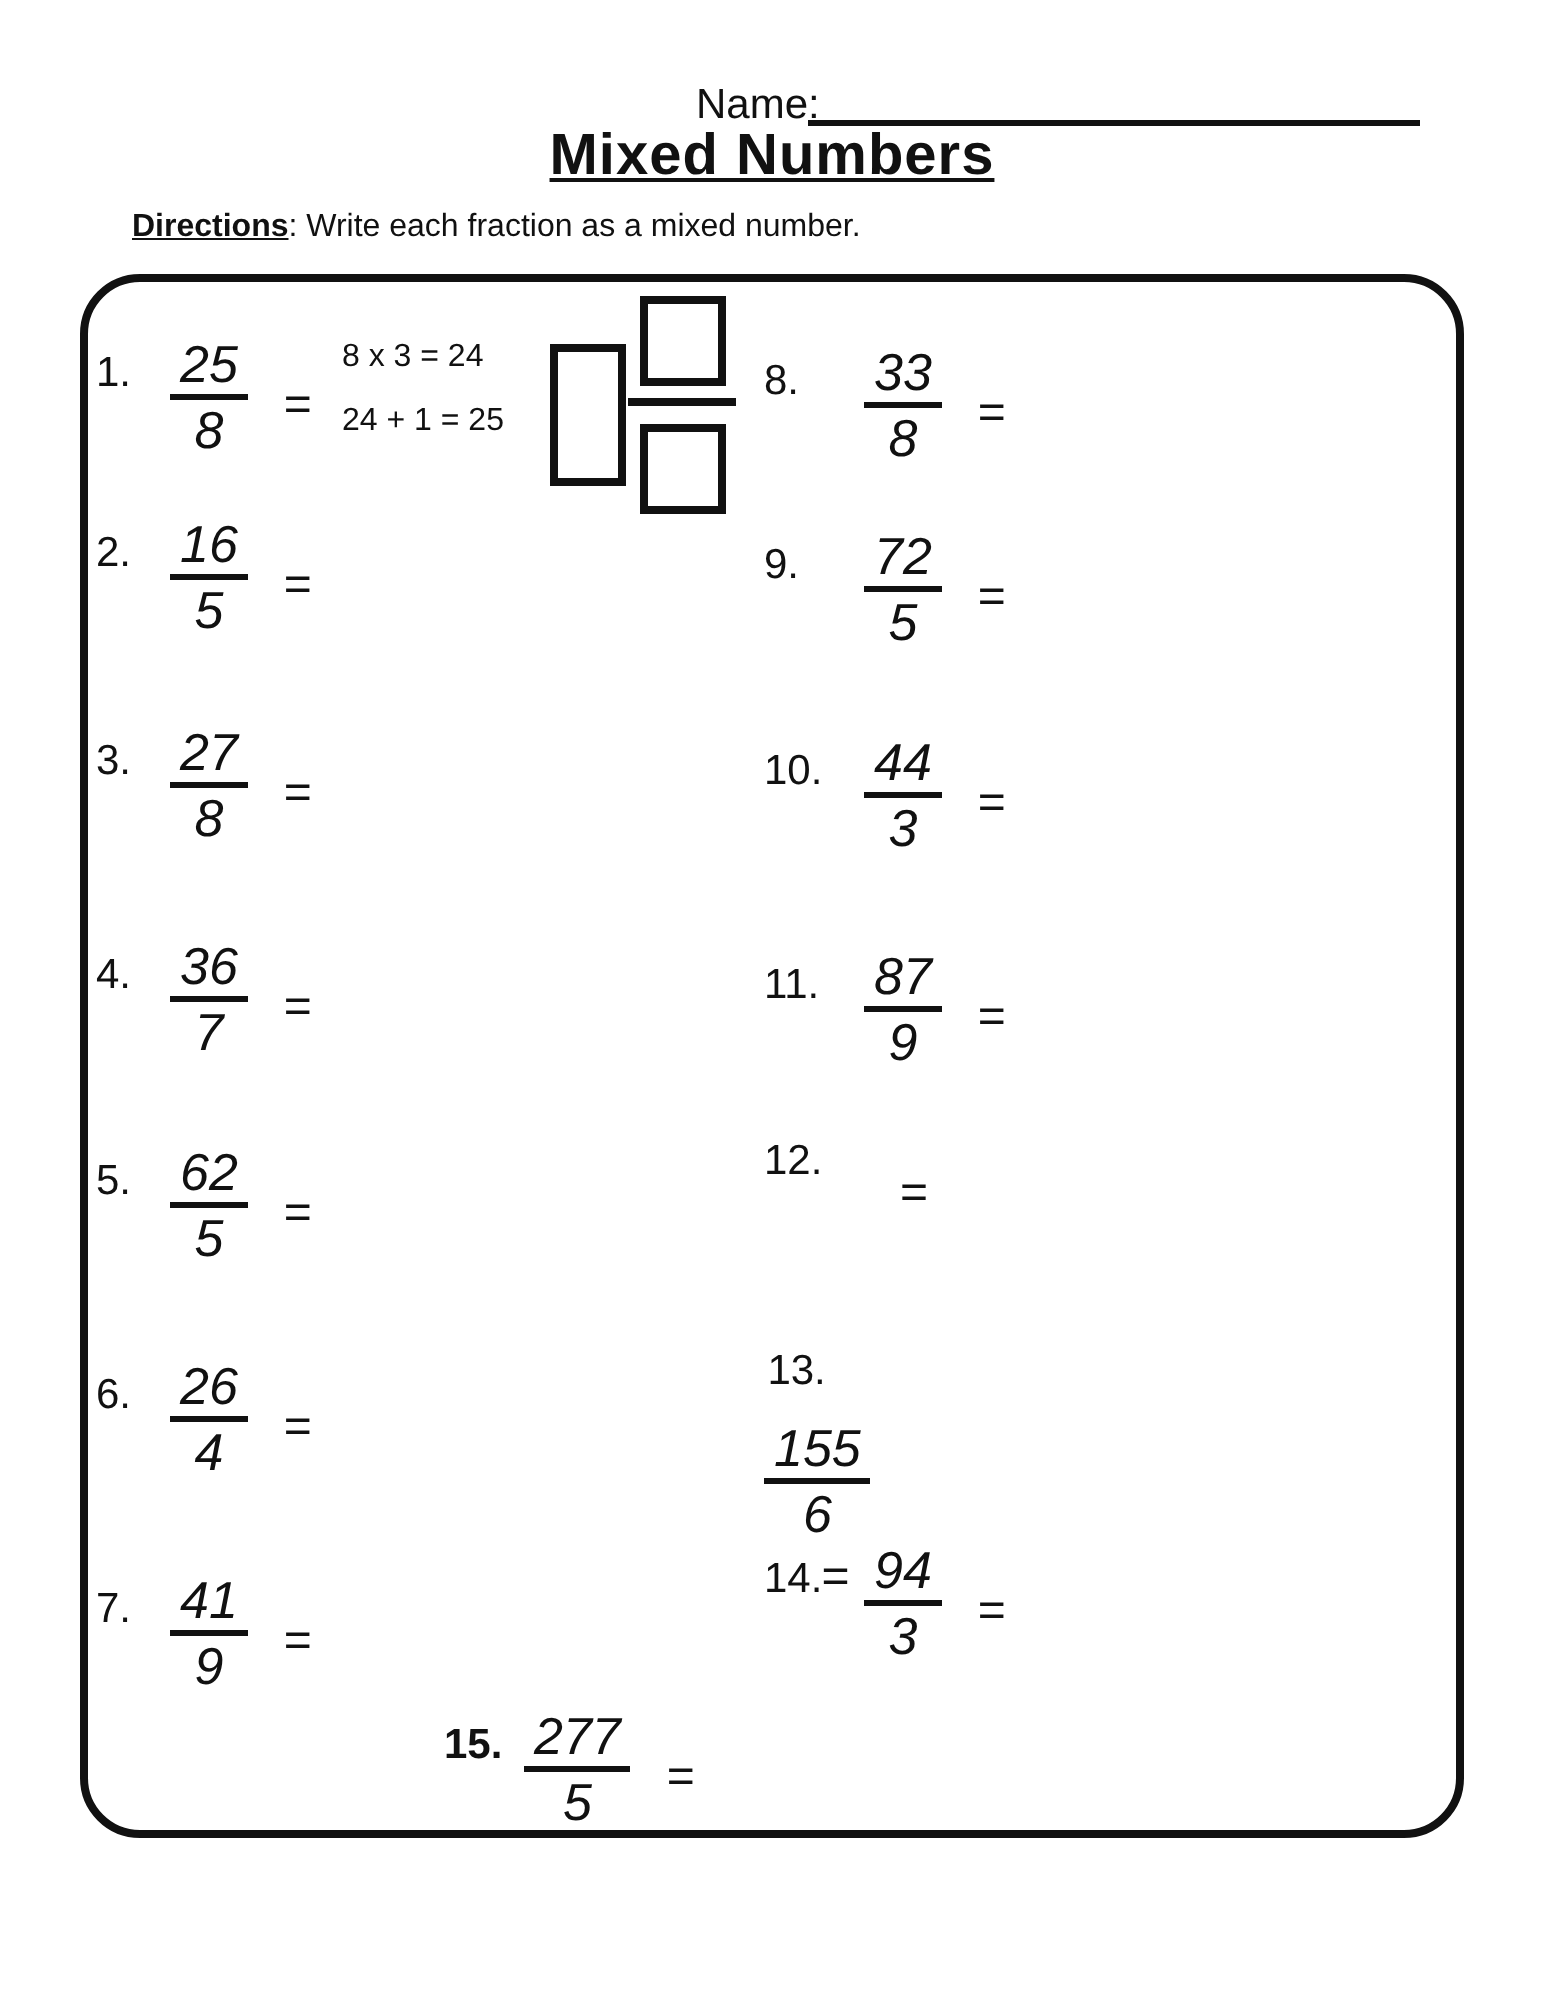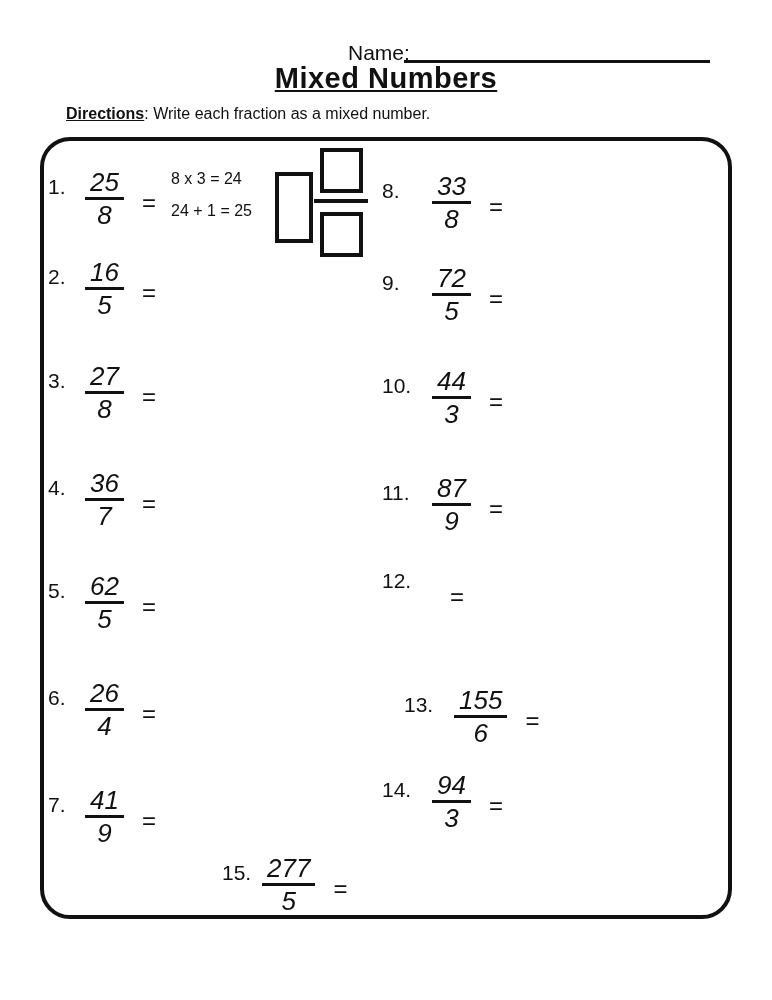--- a/index.html
+++ b/index.html
@@ -246,42 +246,42 @@
       <span class="fden">9</span>
     </span>
     <span class="eq">=</span>
   </div>
 
   <div class="problem col-r" style="left:382px; top:579px;">
     <span class="pnum">12.</span>
     <span class="eq">=</span>
   </div>
 
-  <div class="problem col-r" style="left:404px; top:686px;">
+  <div class="problem col-r" style="left:382px; top:686px;flex-direction:column;">
     <span class="pnum">13.</span>
     <span class="frac">
       <span class="fnum">155</span>
       <span class="fbar"></span>
       <span class="fden">6</span>
     </span>
     <span class="eq">=</span>
   </div>
 
   <div class="problem col-r" style="left:382px; top:771px;">
     <span class="pnum">14.</span>
     <span class="frac">
       <span class="fnum">94</span>
       <span class="fbar"></span>
       <span class="fden">3</span>
     </span>
     <span class="eq">=</span>
   </div>
 
   <div class="problem" style="left:222px; top:854px;">
-    <span class="pnum" style="width:40px;">15.</span>
+    <span class="pnum" style="width:40px;font-weight:bold;">15.</span>
     <span class="frac">
       <span class="fnum">277</span>
       <span class="fbar"></span>
       <span class="fden">5</span>
     </span>
     <span class="eq">=</span>
   </div>
 
 
 </div>

